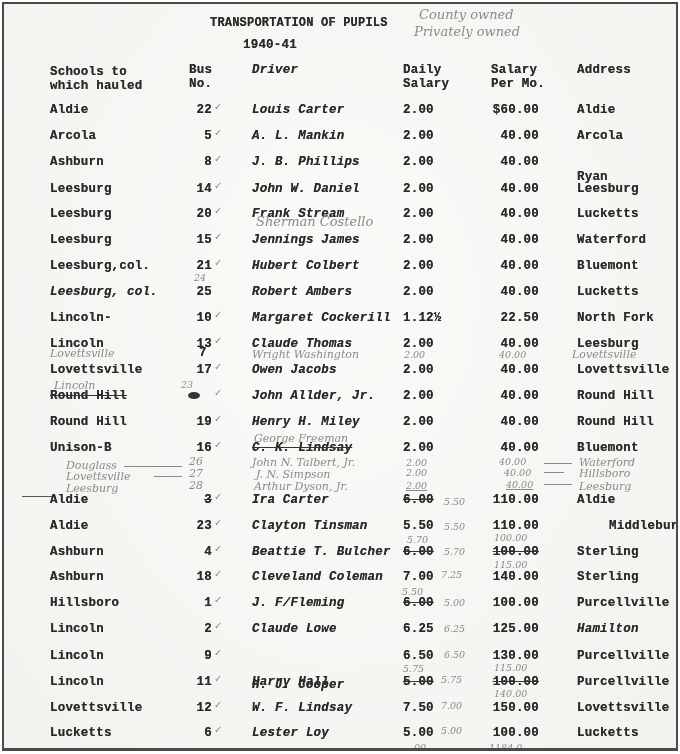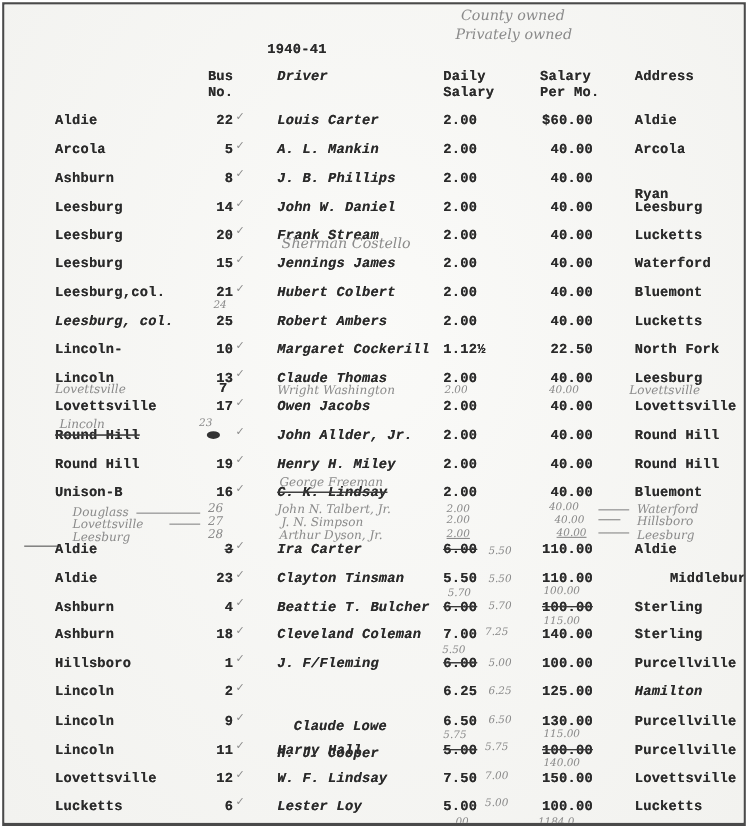--- a/index.html
+++ b/index.html
@@ -50,24 +50,29 @@
   .col-salary { left: 483px; width: 52px; text-align: right; }
   .col-addr { left: 573px; }
   .hline { position: absolute; height: 1px; background: #555; }
 </style>
 </head>
 <body>
 
 <div class="frame">
   <div class="page">
 
+    <div class="typed title">TRANSPORTATION OF PUPILS</div>
     <div class="hand" style="left:415px;top:3px;font-size:13px;">County owned</div>
     <div class="hand" style="left:410px;top:20px;font-size:13px;">Privately owned</div>
     <div class="typed year">1940-41</div>
 
+    <div class="typed hdr col-school" style="top:61px;">
+      <div>Schools to</div>
+      <div>which hauled</div>
+    </div>
     <div class="typed hdr" style="left:185px;top:59px;">
       <div>Bus</div>
       <div>No.</div>
     </div>
     <div class="typed hdr col-driver" style="top:59px;">Driver</div>
     <div class="typed hdr col-daily" style="top:59px;">
       <div>Daily</div>
       <div>Salary</div>
     </div>
     <div class="typed hdr" style="left:487px;top:59px;">
@@ -243,21 +248,21 @@
           <div class="typed col-bus" style="top: 592px;">1</div>
           <div class="typed col-driver" style="top: 592px;">J. F/Fleming</div>
           <div class="typed col-daily strike" style="top: 592px;">6.00</div>
           <div class="typed col-salary" style="top: 592px;">100.00</div>
           <div class="typed col-addr" style="top: 592px;">Purcellville</div>
           <span class="check" style="left: 210px; top: 590px;">✓</span>
         </div>
         <div>
           <div class="typed col-school" style="top: 618px;">Lincoln</div>
           <div class="typed col-bus" style="top: 618px;">2</div>
-          <div class="typed col-driver" style="top: 650px; margin-left: 15px;">Claude Lowe</div>
+          <div class="typed col-driver" style="top: 618px;">Claude Lowe</div>
           <div class="typed col-daily" style="top: 618px;">6.25</div>
           <div class="typed col-salary" style="top: 618px;">125.00</div>
           <div class="typed col-addr" style="top: 618px; font-style: italic;">Hamilton</div>
           <span class="check" style="left: 210px; top: 616px;">✓</span>
         </div>
         <div>
           <div class="typed col-school" style="top: 645px;">Lincoln</div>
           <div class="typed col-bus" style="top: 645px;">9</div>
           <div class="typed col-driver" style="top: 645px; margin-top: 29px;">H. J. Cooper</div>
           <div class="typed col-daily" style="top: 645px;">6.50</div>

